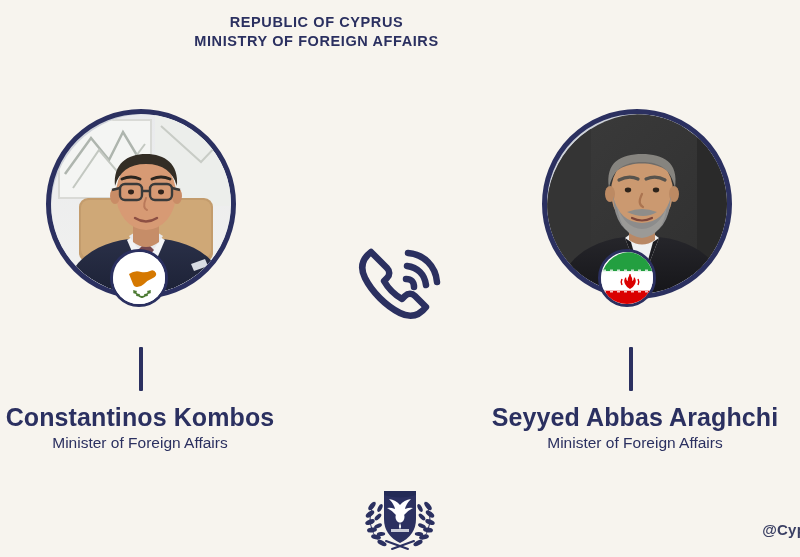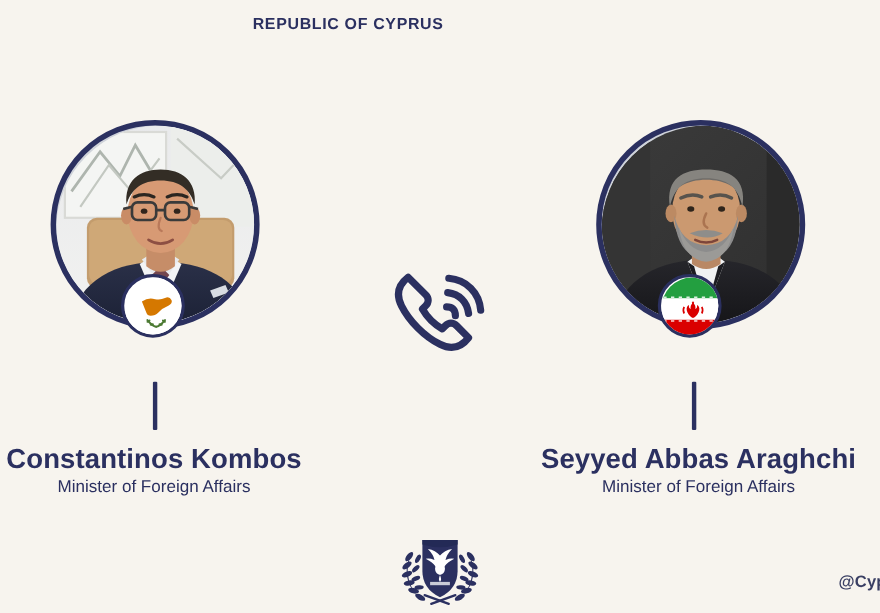--- a/index.html
+++ b/index.html
@@ -148,20 +148,21 @@
     letter-spacing: 0.2px;
   }
 </style>
 </head>
 <body>
 
 <div class="stage">
 
   <div class="header">
     <div class="header-line">REPUBLIC OF CYPRUS</div>
+    <div class="header-line">MINISTRY OF FOREIGN AFFAIRS</div>
   </div>
 
   <div class="portrait-wrap left">
     <div class="portrait-ring">
       <div class="portrait-art">
         <svg viewBox="0 0 190 190" width="190" height="190" xmlns="http://www.w3.org/2000/svg">
           <defs>
             <clipPath id="clipL">
                 <circle cx="95" cy="95" r="95"></circle>
               </clipPath>

